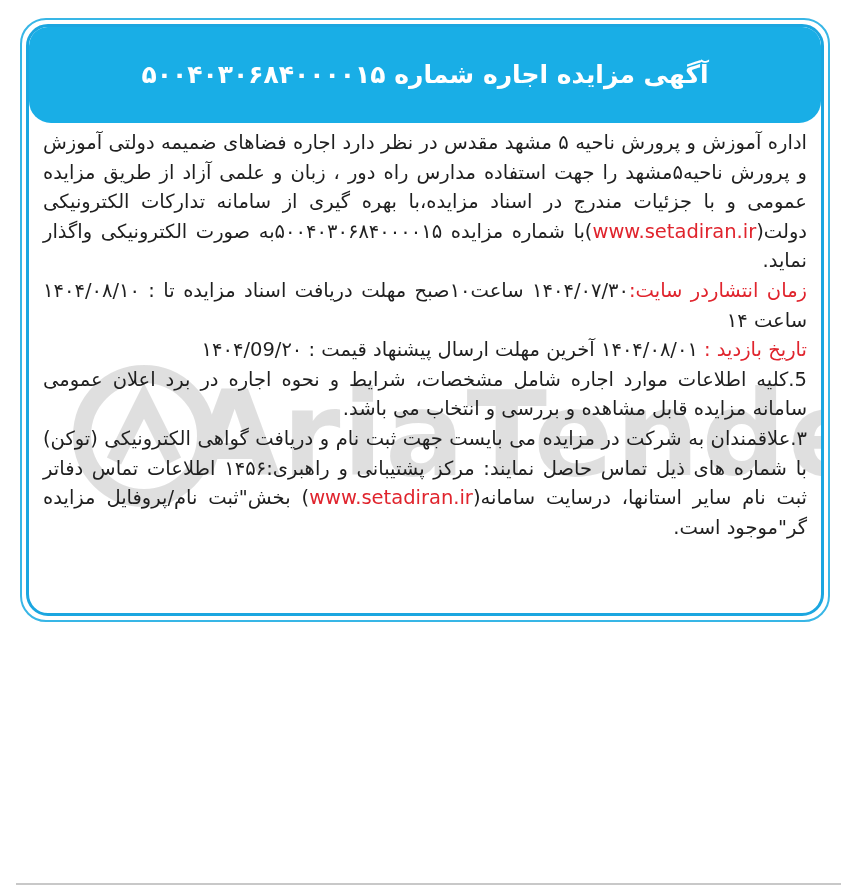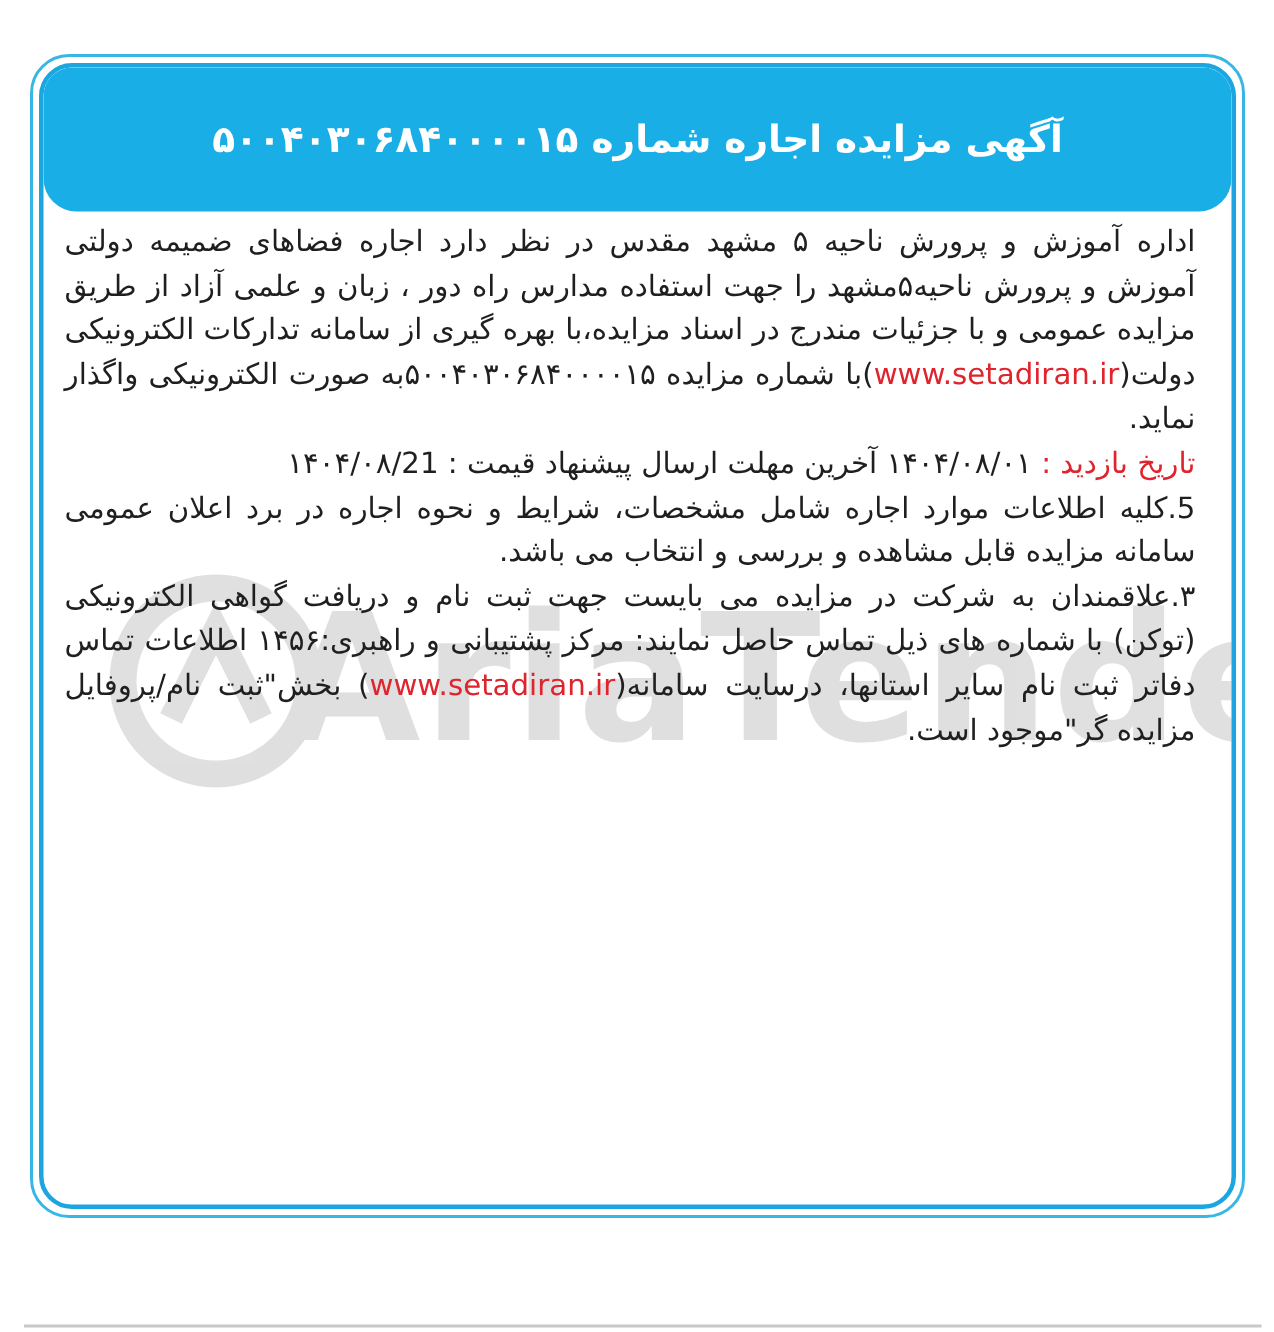--- a/index.html
+++ b/index.html
@@ -10,23 +10,23 @@
     body {
       width: 849px;
       height: 888px;
       position: relative;
       overflow: hidden;
       font-family: "DejaVu Sans", sans-serif;
     }
     .frame-outer {
       position: absolute;
       left: 20px;
-      top: 36px;
+      top: 18px;
       width: 810px;
-      height: 776px;
+      height: 604px;
       border: 2px solid #38b6e6;
       border-radius: 26px;
       box-sizing: border-box;
       background: #ffffff;
     }
     .frame-inner {
       position: absolute;
       left: 4px;
       top: 4px;
       right: 4px;
@@ -55,21 +55,21 @@
       line-height: 34px;
       letter-spacing: -0.5px;
     }
     .body {
       direction: rtl;
       text-align: justify;
       text-align-last: right;
       color: #1f1f1f;
       font-size: 19.5px;
       line-height: 29.6px;
-      padding: 5px 24px 0 14px;
+      padding: 5px 14px 0 14px;
       position: relative;
       z-index: 2;
     }
     .body p {
       margin: 0;
     }
     .red {
       color: #e0242d;
     }
     .url {
@@ -132,22 +132,23 @@
       <svg width="150" height="150" viewBox="0 0 150 150" style="position:absolute;left:0;top:4px;">
         <circle cx="75" cy="75" r="62" fill="none" stroke="#555" stroke-width="18"></circle>
         <path d="M45 100 L75 40 L105 100" fill="none" stroke="#555" stroke-width="16"></path>
       </svg>
       <span class="watermark-text">AriaTender</span>
     </div>
 
     <div class="body">
       <p><span>اداره آموزش و پرورش ناحیه ۵ مشهد مقدس در نظر دارد اجاره فضاهای ضمیمه دولتی آموزش و پرورش ناحیه۵مشهد را جهت استفاده مدارس راه دور ، زبان و علمی آزاد از طریق مزایده عمومی و با جزئیات مندرج در اسناد مزایده،با بهره گیری از سامانه تدارکات الکترونیکی دولت(</span><span class="url">www.setadiran.ir</span><span>)با شماره مزایده ۵۰۰۴۰۳۰۶۸۴۰۰۰۰۱۵به صورت الکترونیکی واگذار نماید.</span></p>
 
+      <p><span class="red">زمان انتشاردر سایت:</span><span>۱۴۰۴/۰۷/۳۰ ساعت۱۰صبح مهلت دریافت اسناد مزایده تا : ۱۴۰۴/۰۸/۱۰ ساعت ۱۴</span></p>
 
-      <p><span class="red">تاریخ بازدید : </span><span>۱۴۰۴/۰۸/۰۱ آخرین مهلت ارسال پیشنهاد قیمت : ۱۴۰۴/۰۸/21</span></p>
+      <p><span class="red">تاریخ بازدید : </span><span>۱۴۰۴/۰۸/۰۱ آخرین مهلت ارسال پیشنهاد قیمت : ۱۴۰۴/09/۲۰</span></p>
 
 
 
       <p>5.کلیه اطلاعات موارد اجاره شامل مشخصات، شرایط و نحوه اجاره در برد اعلان عمومی سامانه مزایده قابل مشاهده و بررسی و انتخاب می باشد.</p>
 
       <p><span>۳.علاقمندان به شرکت در مزایده می بایست جهت ثبت نام و دریافت گواهی الکترونیکی (توکن) با شماره های ذیل تماس حاصل نمایند: مرکز پشتیبانی و راهبری:۱۴۵۶ اطلاعات تماس دفاتر ثبت نام سایر استانها، درسایت سامانه(</span><span class="url">www.setadiran.ir</span><span>) بخش"ثبت نام/پروفایل مزایده گر"موجود است.</span></p>
 
     </div>
 
   </div>

